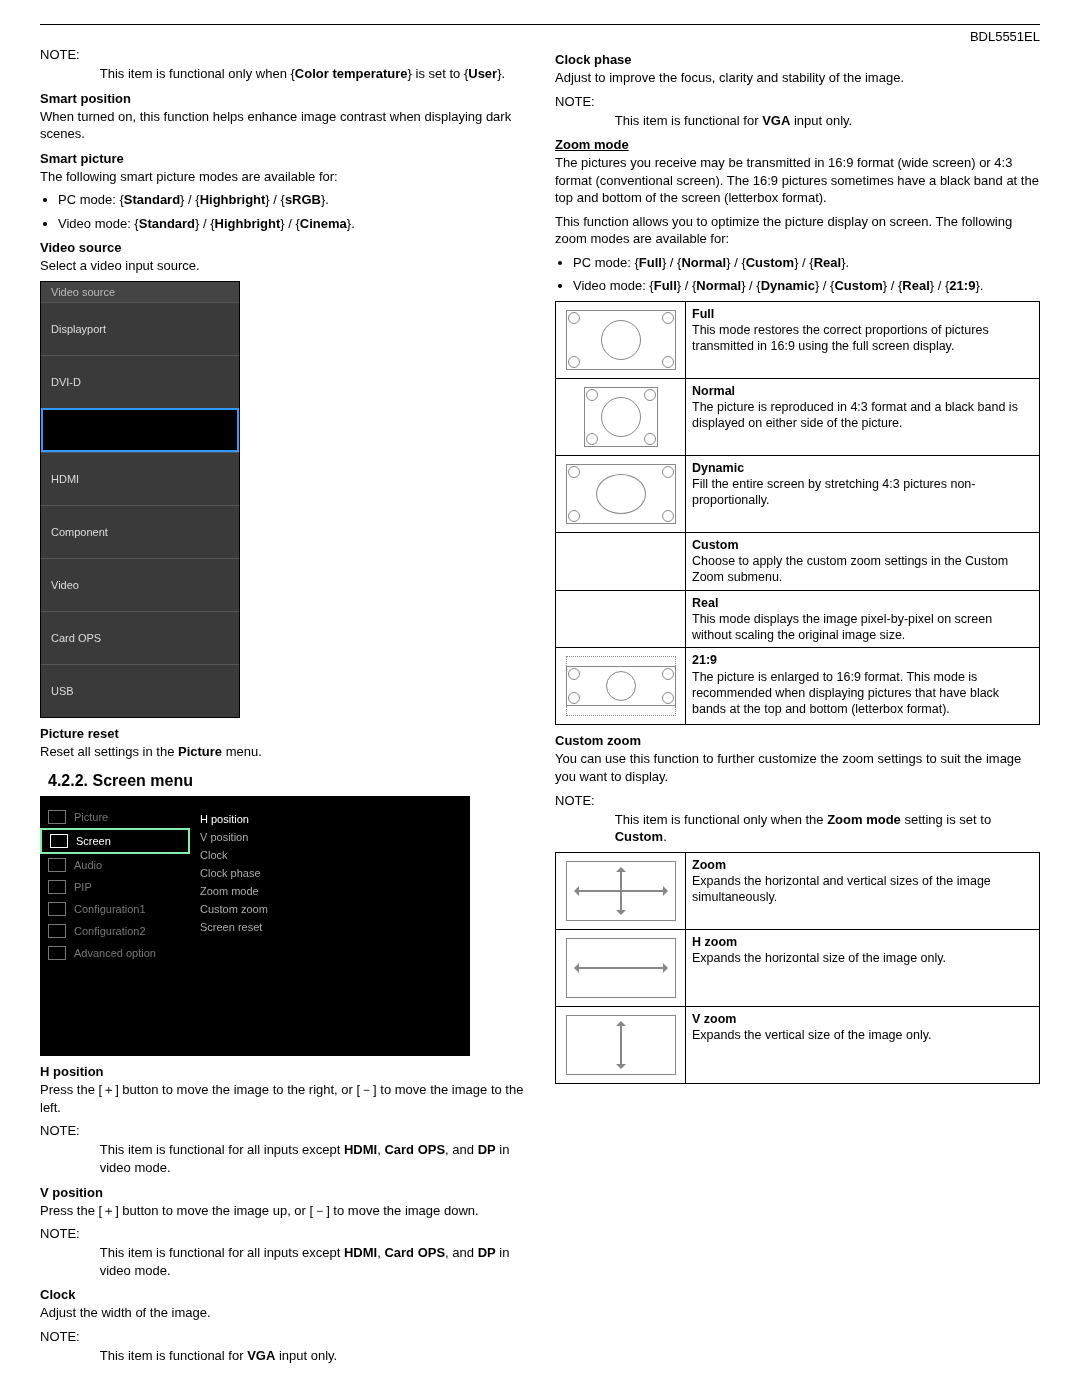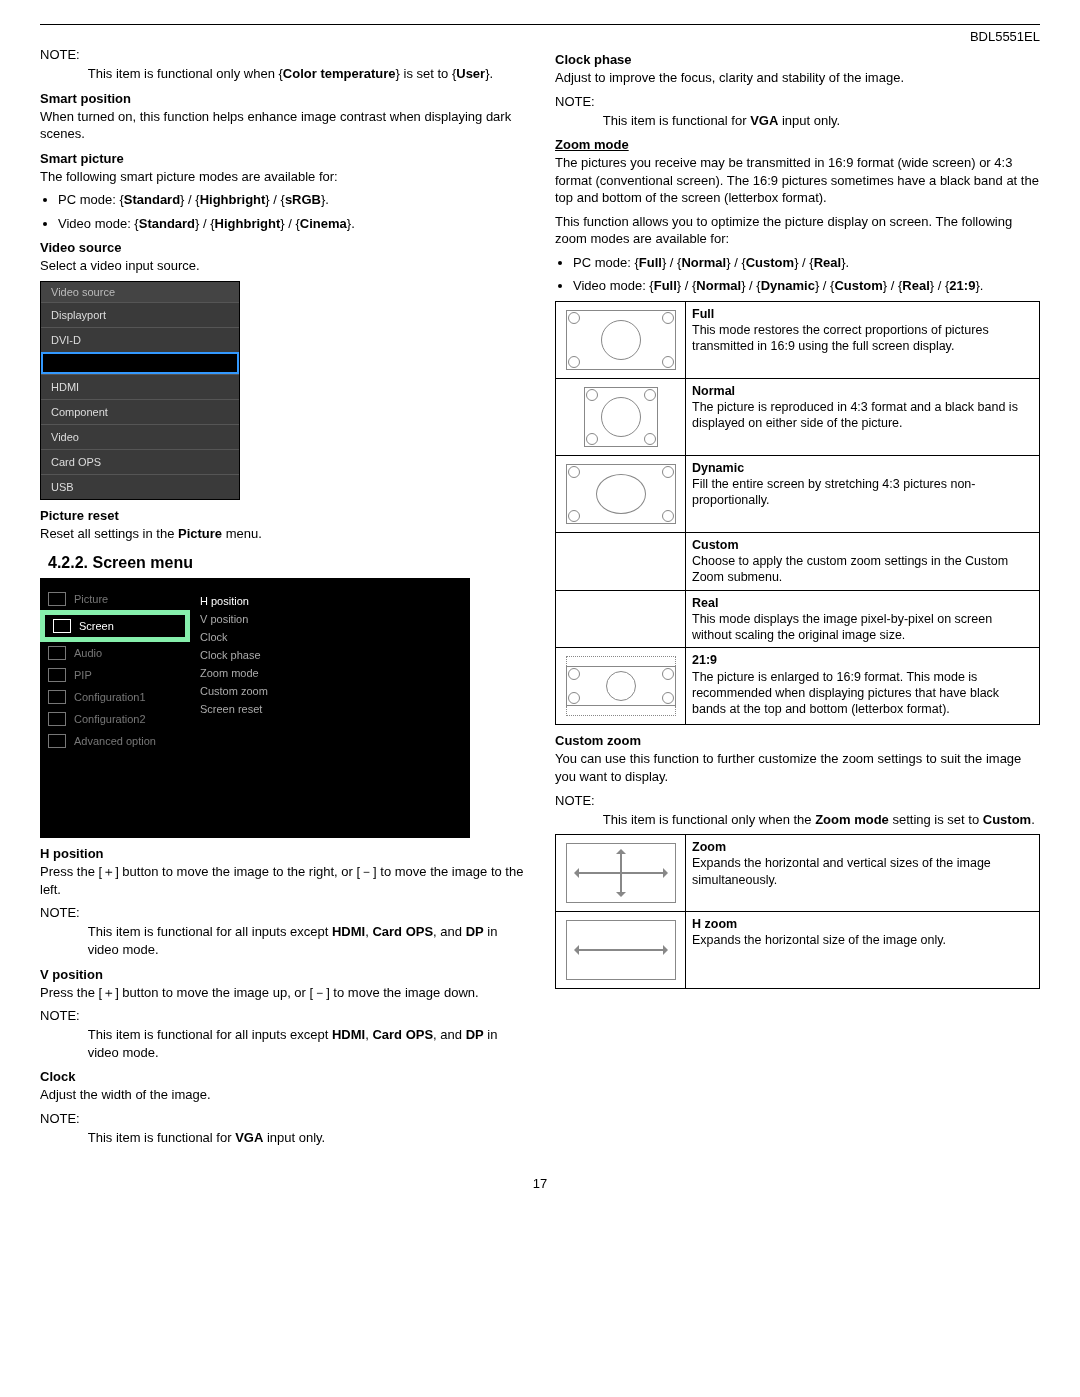--- a/index.html
+++ b/index.html
@@ -1,37 +1,37 @@
 <!DOCTYPE html>
 <html><head>
 <meta charset="utf-8">
 <style>
 * { box-sizing: border-box; margin: 0; padding: 0; }
 body { font-family: Arial, Helvetica, sans-serif; font-size: 13px; color: #000; background: #fff; padding: 24px 40px 20px 40px; width: 1080px; }
 .topline { border-top: 1px solid #000; margin-bottom: 4px; }
 .model { text-align: right; font-size: 13px; }
 .columns { display: flex; gap: 30px; }
 .col { flex: 1; min-width: 0; }
-.note-row { display: flex; gap: 8px; margin: 2px 0 6px 0; line-height: 1.35; }
+.note-row { display: flex; gap: 20px; margin: 2px 0 6px 0; line-height: 1.35; }
 .note-label { flex: 0 0 auto; }
 .note-text { flex: 1; margin-top: 19px; }
 .sect-h { font-weight: bold; font-size: 13px; margin: 8px 0 2px 0; }
 .para { line-height: 1.35; margin: 2px 0 6px 0; }
 ul { margin: 2px 0 6px 18px; padding: 0; }
 li { margin: 6px 0; line-height: 1.35; }
 h3 { font-size: 16px; font-weight: bold; margin: 12px 0 6px 8px; }
 .osd1 { background: #2e2e2e; width: 200px; border: 1px solid #000; }
 .osd1 .hdr { background: #444; color: #bbb; font-size: 11px; padding: 4px 10px; }
-.osd1 .row { color: #ddd; font-size: 11px; padding: 6px 10px; border-top: 1px solid #555; background: #3a3a3a; }
+.osd1 .row { color: #ddd; font-size: 11px; padding: 20px 10px; border-top: 1px solid #555; background: #3a3a3a; }
 .osd1 .sel { background: #000; border: 2px solid #39f; height: 22px; }
 .osd2 { background: #000; width: 430px; height: 260px; display: flex; }
 .osd2 .left { width: 150px; padding: 10px 0; }
 .osd2 .right { flex: 1; padding: 14px 0 0 10px; }
 .osd2 .mi { display: flex; align-items: center; padding: 4px 8px; color: #777; font-size: 11px; gap: 8px; }
-.osd2 .mi.active { color: #fff; border: 5px solid #86efac; align-items: center; }
+.osd2 .mi.active { color: #fff; border: 2px solid #86efac; align-items: center; }
 .osd2 .mi .ic { width: 18px; height: 14px; border: 1px solid currentColor; display: inline-block; }
 .osd2 .ri { color: #aaa; font-size: 11px; padding: 3px 0; }
 .osd2 .ri.active { color: #fff; }
 .ztable { border-collapse: collapse; width: 100%; margin: 4px 0 8px 0; }
 .ztable td { border: 1px solid #000; padding: 4px 6px; vertical-align: top; font-size: 12.5px; line-height: 1.3; }
 .ztable td.ic { width: 130px; text-align: center; }
 .zic { width: 110px; height: 60px; margin: 4px auto; position: relative; }
 .zic .frame { position: absolute; border: 1px solid #888; inset: 0; }
 .zic .circ { width: 40px; height: 40px; border: 1px solid #888; border-radius: 50%; position: absolute; top: 50%; left: 50%; transform: translate(-50%,-50%); }
 .zic .sc { width: 12px; height: 12px; border: 1px solid #888; border-radius: 50%; position: absolute; }
@@ -266,19 +266,27 @@
 <td><b>Zoom</b><br><span>Expands the horizontal and vertical sizes of the image simultaneously.</span></td>
           </tr>
 <tr>
             <td class="ic">
               <div class="arrow-box">
                 <div class="arrow-h"></div>
               </div>
             </td>
 <td><b>H zoom</b><br><span>Expands the horizontal size of the image only.</span></td>
           </tr>
+<tr>
+            <td class="ic">
+              <div class="arrow-box">
+                <div class="arrow-v"></div>
+              </div>
+            </td>
+<td><b>V zoom</b><br><span>Expands the vertical size of the image only.</span></td>
+          </tr>
 </tbody>
       </table>
 
 </div>
 </div>
 
 <div class="pagenum">17</div>
 
 </body></html>

